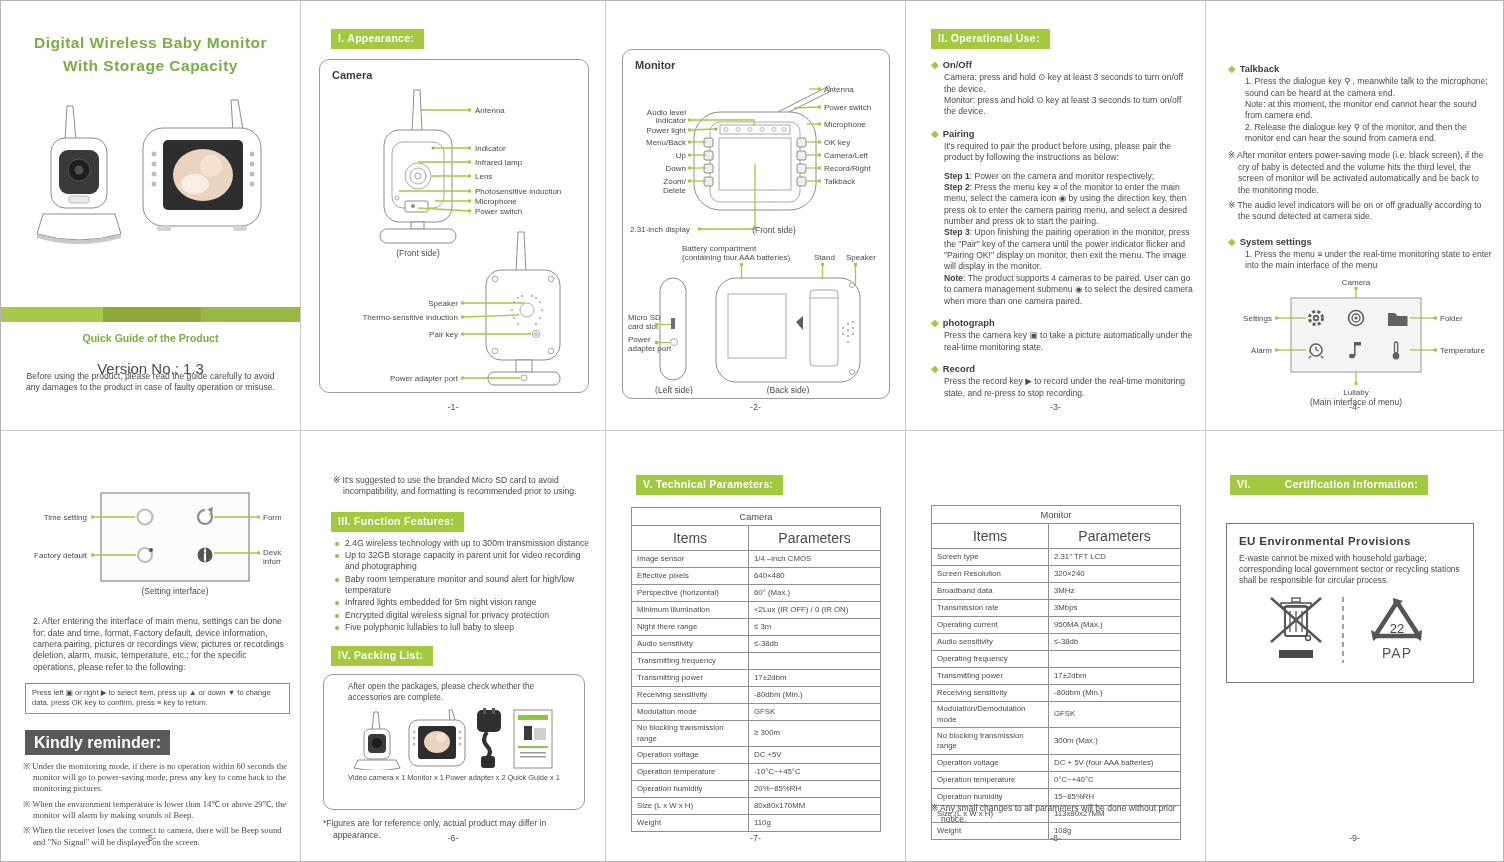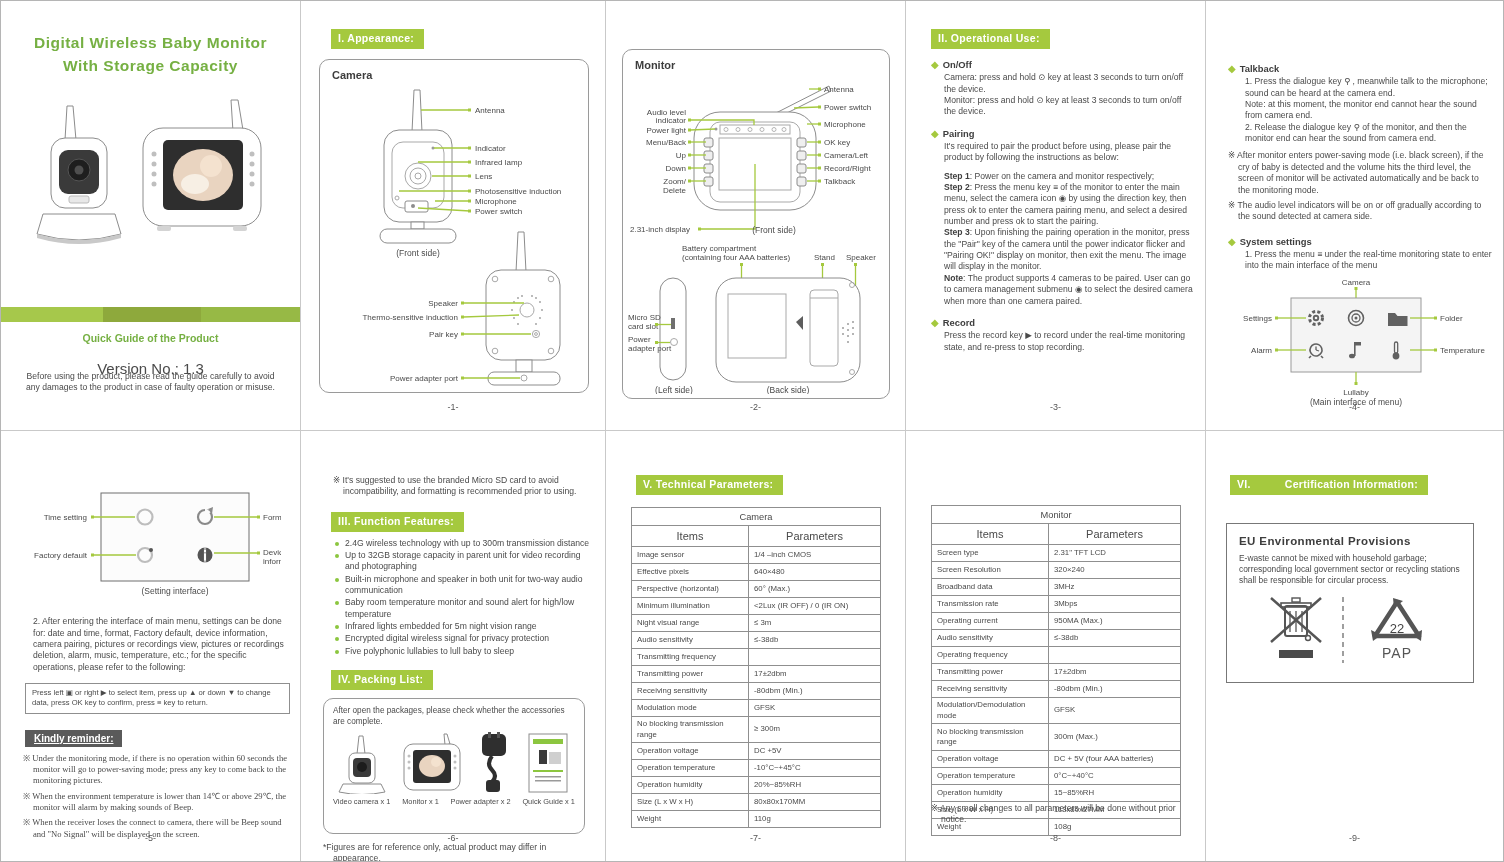--- a/index.html
+++ b/index.html
@@ -5,21 +5,21 @@
   html,body{margin:0;padding:0;background:#e8e8e8;}
   .sheet{
     width:1504px;height:862px;box-sizing:border-box;
     background:#c9c9c9;border:1px solid #b5b5b5;
     display:grid;grid-template-columns:299px 304px 299px 299px 297px;
     grid-template-rows:429px 430px;gap:1px;
     font-family:"Liberation Sans","DejaVu Sans",sans-serif;
   }
   .page{position:relative;background:#fff;overflow:hidden;color:#4a4a4a;font-size:8.6px;line-height:1.32;}
   .gh{display:inline-block;background:#a5c93e;color:#fff;font-weight:bold;font-size:10.5px;padding:3px 10px 3px 7px;letter-spacing:.3px;}
-  .dark-h{display:inline-block;background:#5a5a5a;color:#fff;font-weight:bold;font-size:10px;padding:2px 9px;text-decoration:underline;}
+  .dark-h{display:inline-block;background:#5a5a5a;color:#fff;font-weight:bold;font-size:16px;padding:2px 9px;}
   .pageno{position:absolute;bottom:16px;left:0;right:0;text-align:center;font-size:9px;color:#555;}
   .panel{position:absolute;border:1px solid #9a9a9a;border-radius:10px;background:#fff;}
   .panel-title{font-weight:bold;font-size:11px;color:#3d3d3d;padding:8px 0 0 12px;}
   svg text{font-family:"Liberation Sans","DejaVu Sans",sans-serif;font-size:8px;fill:#4a4a4a;}
   svg text.cap{font-size:8.5px;}
   svg .grn{stroke:#a5c93e;stroke-width:1.3;fill:none;}
   svg .dot{fill:#a5c93e;}
   svg .ln{stroke:#8c8c8c;stroke-width:1;fill:#fff;}
   svg .ln2{stroke:#a9a9a9;stroke-width:1;fill:none;}
   .sec{margin-top:9px;position:relative;}
@@ -37,21 +37,21 @@
   .cover-bar .b3{width:33%;background:#97b945;}
   .cover-guide{position:absolute;top:331px;width:100%;text-align:center;font-weight:bold;font-size:10.5px;color:#76b043;}
   .cover-version{position:absolute;top:358px;width:100%;text-align:center;font-size:15px;}
   .cover-disc{position:absolute;top:370px;width:100%;text-align:center;font-size:8.6px;}
   .feat{list-style:none;margin:6px 0 0 0;padding:0 0 0 12px;}
   .feat li{position:relative;padding-left:10px;margin-bottom:1px;}
   .feat li::before{content:"";position:absolute;left:0;top:4px;width:4px;height:4px;border-radius:50%;background:#8cc63f;}
   .ptable{border-collapse:collapse;width:100%;font-size:7.8px;color:#4a4a4a;table-layout:fixed;}
   .ptable td{border:1px solid #8f8f8f;padding:2.5px 5px;vertical-align:middle;height:11px;}
   .ptable .ttl td{text-align:center;font-size:9.3px;height:12px;}
-  .ptable .hdr td{text-align:center;font-size:11px;height:12px;}
+  .ptable .hdr td{text-align:center;font-size:14px;height:12px;}
   .keybox{border:1px solid #8f8f8f;padding:4px 6px;font-size:7.6px;line-height:1.35;}
   .eu-box{position:absolute;left:20px;top:92px;width:248px;height:160px;border:1px solid #777;box-sizing:border-box;padding:10px 12px;}
   .eu-title{font-weight:bold;font-size:11.5px;color:#3d3d3d;letter-spacing:.4px;}
   .eu-body{margin-top:4px;font-size:8.4px;}
   .thumbrow{display:flex;justify-content:space-between;align-items:flex-end;margin-top:4px;padding:0 4px;}
   .caprow{display:flex;justify-content:space-between;margin-top:3px;font-size:7.4px;}
 </style>
 </head>
 <body>
 
@@ -346,20 +346,24 @@
             <p class="step"><b>Step 1</b><span>: Power on the camera and monitor respectively;</span></p>
 
             <p class="step"><b>Step 2</b><span>: Press the menu key ≡ of the monitor to enter the main menu, select the camera icon ◉ by using the direction key, then press ok to enter the camera pairing menu, and select a desired number and press ok to start the pairing.</span></p>
 
             <p class="step"><b>Step 3</b><span>: Upon finishing the pairing operation in the monitor, press the "Pair" key of the camera until the power indicator flicker and "Pairing OK!" display on monitor, then exit the menu. The image will display in the monitor.</span></p>
 
             <p class="step"><b>Note</b><span>: The product supports 4 cameras to be paired. User can go to camera management submenu ◉ to select the desired camera when more than one camera paired.</span></p>
           </div>
       </div>
       <div class="sec" style="padding-left:13px;">
+        <div class="sec-title"><span class="diamond">◆</span><span>photograph</span></div>
+        <p class="body-t">Press the camera key ▣ to take a picture automatically under the real-time monitoring state.</p>
+      </div>
+      <div class="sec" style="padding-left:13px;">
         <div class="sec-title"><span class="diamond">◆</span><span>Record</span></div>
         <p class="body-t">Press the record key ▶ to record under the real-time monitoring state, and re-press to stop recording.</p>
       </div>
     </div>
     <div class="pageno">-3-</div>
   </div>
 
   <div class="page">
     <div style="position:absolute;left:22px;right:10px;top:52px;">
       <div class="sec" style="padding-left:13px;">
@@ -488,32 +492,31 @@
   <div class="page">
     <div style="position:absolute;left:22px;right:10px;top:44px;">
       <p class="note-p" style="margin:0 0 0 10px;">※ It's suggested to use the branded Micro SD card to avoid incompatibility, and formatting is recommended prior to using.</p>
       <div style="margin:14px 0 0 8px;"><span class="gh">III. Function Features:</span></div>
       <ul class="feat">
 
           <li>2.4G wireless technology with up to 300m transmission distance</li>
 
           <li>Up to 32GB storage capacity in parent unit for video recording and photographing</li>
 
-          <li>Built-in microphone and speaker in both unit for two-way audio communication</li>
 
           <li>Baby room temperature monitor and sound alert for high/low temperature</li>
 
           <li>Infrared lights embedded for 5m night vision range</li>
 
           <li>Encrypted digital wireless signal for privacy protection</li>
 
           <li>Five polyphonic lullabies to lull baby to sleep</li>
         </ul>
       <div style="margin:13px 0 0 8px;"><span class="gh">IV. Packing List:</span></div>
-      <div class="panel" style="position:relative;left:0;margin-top:8px;width:262px;height:136px;box-sizing:border-box;padding:7px 9px;">
+      <div class="panel" style="position:relative;left:0;margin-top:8px;width:262px;height:136px;box-sizing:border-box;padding:7px 24px;">
         <div style="font-size:8.2px;">After open the packages, please check whether the accessories are complete.</div>
         <div class="thumbrow">
           <svg width="52" height="62" viewBox="0 0 52 62">
             <polygon class="ln" points="22,4 26,4 28,22 20,22"></polygon>
             <rect class="ln" x="12" y="21" width="26" height="30" rx="6" fill="#fbfbfb"></rect>
             <rect x="16" y="26" width="18" height="19" rx="4" fill="#3a3a3a"></rect>
             <circle cx="25" cy="35" r="5" fill="#1c1c1c"></circle>
             <path class="ln" d="M6 52 L44 52 L48 60 Q25 65 2 60 Z" fill="#f0f0f0"></path>
           </svg>
           <svg width="64" height="62" viewBox="0 0 64 62">
@@ -596,21 +599,21 @@
             <td>Perspective (horizontal)</td>
             <td>60° (Max.)</td>
           </tr>
 
           <tr>
             <td>Minimum illumination</td>
             <td>&lt;2Lux (IR OFF) /  0 (IR ON)</td>
           </tr>
 
           <tr>
-            <td>Night visual range</td>
+            <td>Night there range</td>
             <td>≤ 3m</td>
           </tr>
 
           <tr>
             <td>Audio sensitivity</td>
             <td>≤-38db</td>
           </tr>
 
           <tr>
             <td>Transmitting frequency</td>

